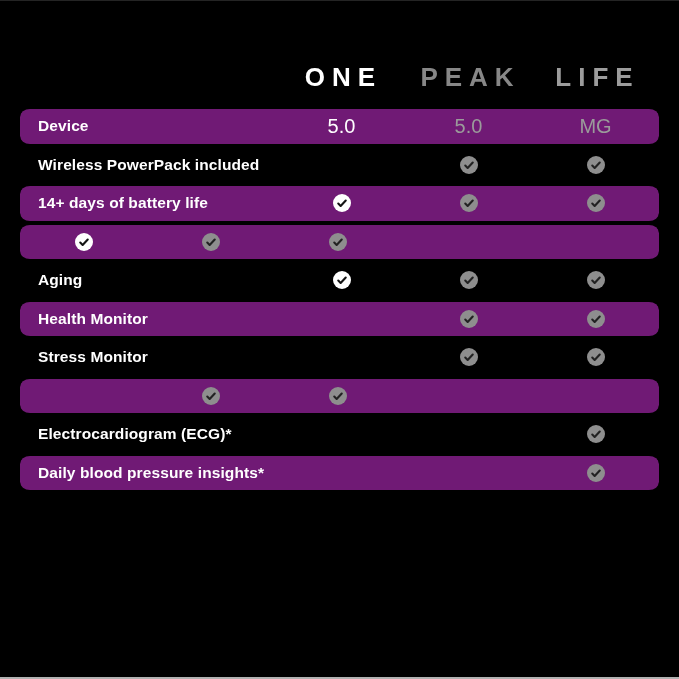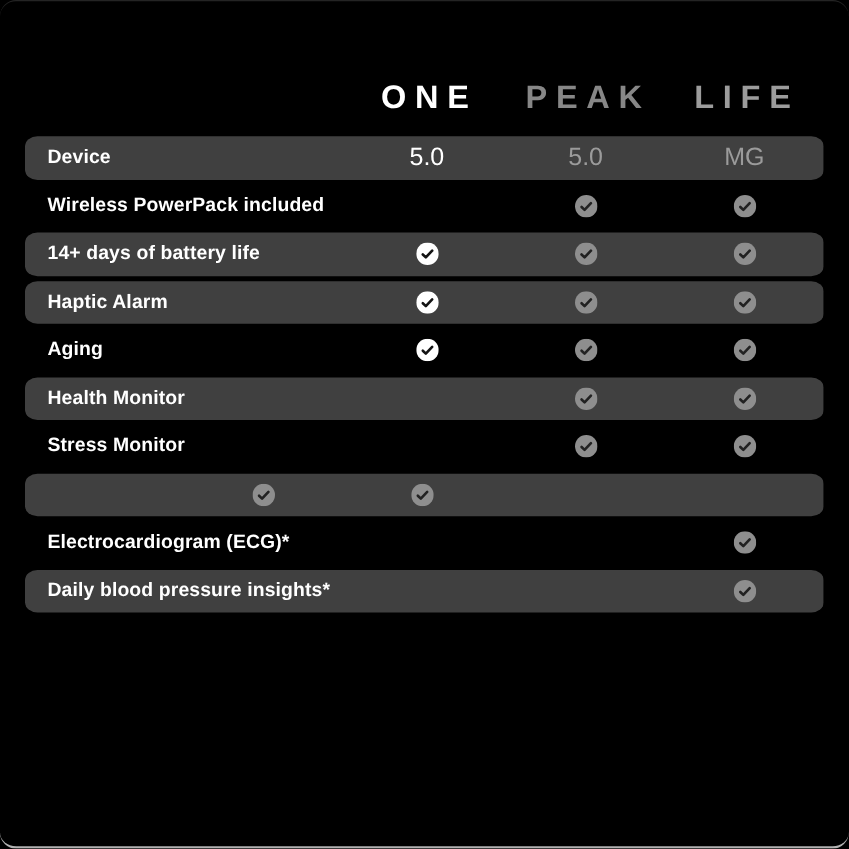--- a/index.html
+++ b/index.html
@@ -5,40 +5,39 @@
   html,body { margin:0; padding:0; background:#000; }
   .frame {
     position:relative;
     width:679px; height:679px;
     background:#000;
     box-sizing:border-box;
     border-top:1px solid #242424;
     border-bottom:2px solid #b2b2b2;
     overflow:hidden;
     font-family:"Liberation Sans", sans-serif;
-    border-radius:13px;
   }
   .header {
     position:absolute; top:54px; left:20px; right:20px; height:44px;
     display:flex; justify-content:flex-end; align-items:center;
   }
   .hlabel {
     width:127px; text-align:center;
     font-size:26px; font-weight:700;
     letter-spacing:7px; text-indent:4px;
   }
   .hlabel.h0 { color:#ffffff; }
   .hlabel.h1 { color:#878787; font-weight:600; }
   .hlabel.h2 { color:#9c9c9c; font-weight:600; }
   .table { position:absolute; top:106px; left:20px; right:20px; }
   .row {
     height:38.5px; display:flex; align-items:center; box-sizing:border-box;
   }
   .row.shaded {
-    background:#404040;
+    background:#701a75;
     border-radius:10px;
     border-top:2px solid transparent;
     border-bottom:2px solid transparent;
     background-clip:padding-box;
   }
   .feature {
     flex:1; color:#ffffff;
     font-size:15.5px; font-weight:700;
     padding-left:18px; letter-spacing:0.1px;
     white-space:nowrap;
@@ -98,21 +97,20 @@
           </svg>
         </div>
         <div class="cell c2">
           <svg width="18" height="18" viewBox="0 0 24 24">
             <circle cx="12" cy="12" r="12" fill="#8e8e8e"></circle>
             <path d="M7 12.8l3.2 3.1 6.8-7.2" fill="none" stroke="#222222" stroke-width="2.8" stroke-linecap="round" stroke-linejoin="round"></path>
           </svg>
         </div>
       </div>
       <div class="row shaded">
-        <div class="feature">Haptic Alarm</div>
         <div class="cell c0">
           <svg width="18" height="18" viewBox="0 0 24 24">
             <circle cx="12" cy="12" r="12" fill="#ffffff"></circle>
             <path d="M7 12.8l3.2 3.1 6.8-7.2" fill="none" stroke="#141414" stroke-width="2.8" stroke-linecap="round" stroke-linejoin="round"></path>
           </svg>
         </div>
         <div class="cell c1">
           <svg width="18" height="18" viewBox="0 0 24 24">
             <circle cx="12" cy="12" r="12" fill="#8e8e8e"></circle>
             <path d="M7 12.8l3.2 3.1 6.8-7.2" fill="none" stroke="#222222" stroke-width="2.8" stroke-linecap="round" stroke-linejoin="round"></path>

